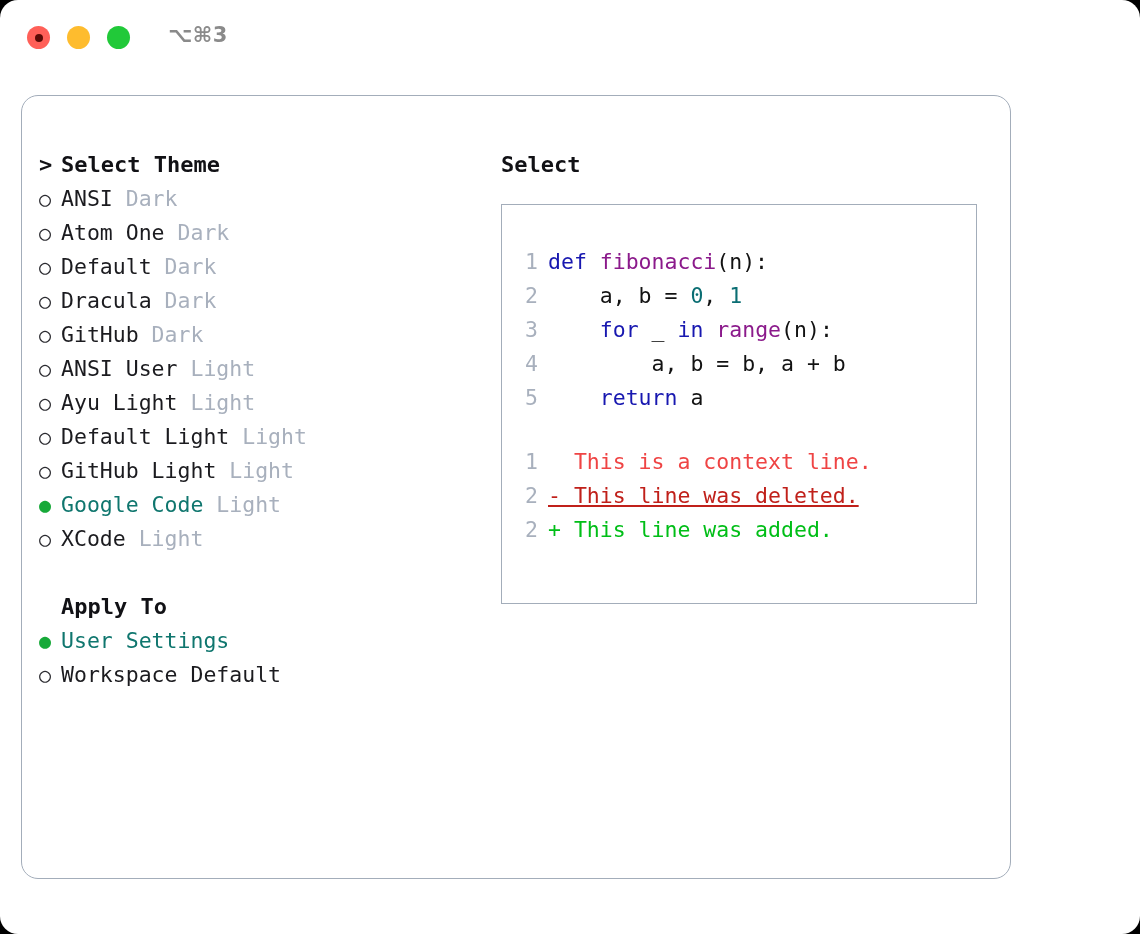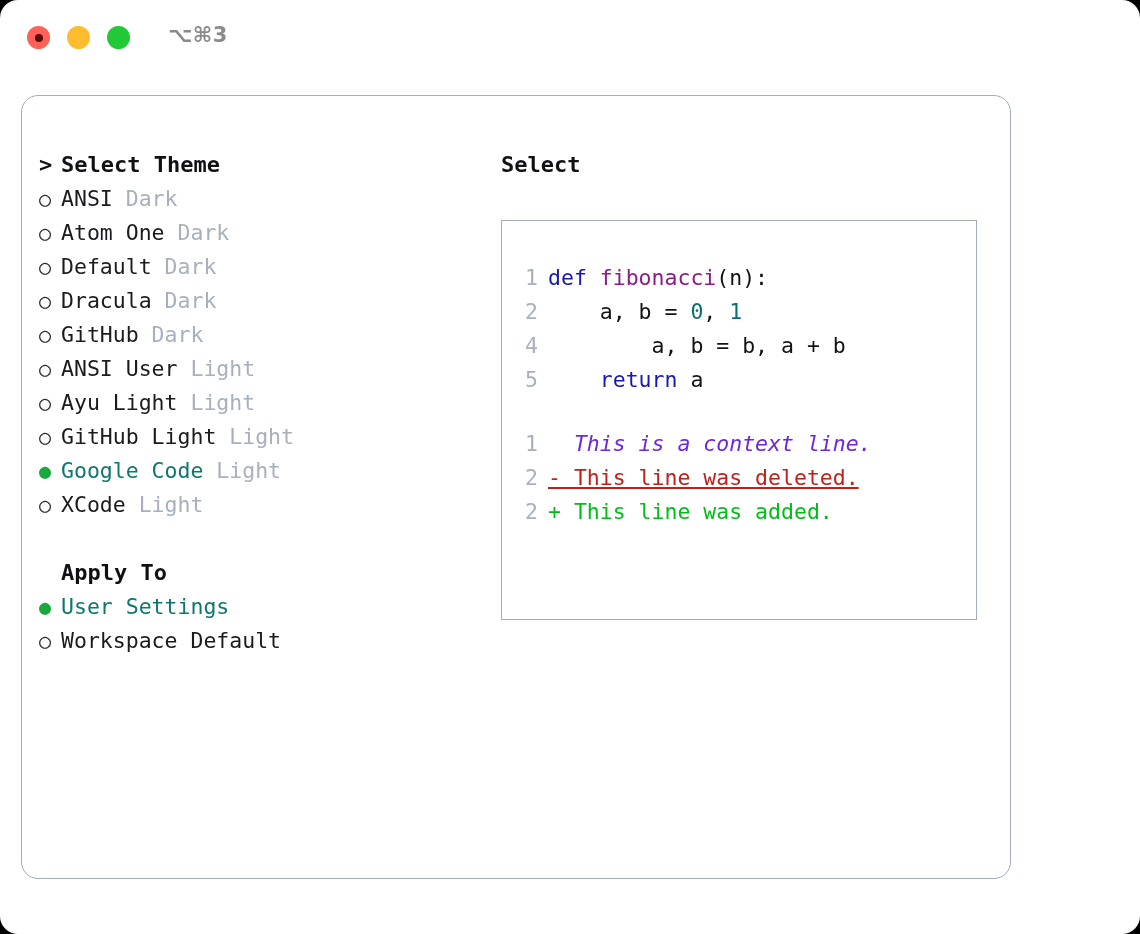--- a/index.html
+++ b/index.html
@@ -157,21 +157,21 @@
     top: 52px;
     width: 490px;
   }
   .preview-title {
     font-size: 22px;
     font-weight: 700;
     color: #111115;
     line-height: 34px;
   }
   .preview-box {
-    margin-top: 38px;
+    margin-top: 22px;
     width: 476px;
     height: 400px;
     border: 1.6px solid #A3ADBA;
     box-sizing: border-box;
     background: #ffffff;
     position: relative;
   }
   .code {
     position: absolute;
     left: 12px;
@@ -188,21 +188,21 @@
     display: inline-block;
     width: 24px;
     text-align: right;
     color: #A8B0BD;
     margin-right: 10px;
   }
   .kw   { color: #1818B0; }
   .fn   { color: #8B1A8B; }
   .num  { color: #0B6E73; }
   .pln  { color: #121212; }
-  .ctx  { color: #6d28d9; font-style: italic; }
+  .ctx  { color: #ef4444; }
   .del  { color: #C0201A; text-decoration: underline; }
   .add  { color: #00BE17; }
   .gap  { height: 30px; }
 </style>
 </head>
 <body>
 
 <div class="window">
 
   <div class="titlebar">
@@ -224,20 +224,21 @@
         </div>
 
         <div id="theme-rows">
             <div class="row"><span class="bullet bullet-hollow">○</span><span>ANSI </span><span class="tag">Dark</span></div>
             <div class="row"><span class="bullet bullet-hollow">○</span><span>Atom One </span><span class="tag">Dark</span></div>
             <div class="row"><span class="bullet bullet-hollow">○</span><span>Default </span><span class="tag">Dark</span></div>
             <div class="row"><span class="bullet bullet-hollow">○</span><span>Dracula </span><span class="tag">Dark</span></div>
             <div class="row"><span class="bullet bullet-hollow">○</span><span>GitHub </span><span class="tag">Dark</span></div>
             <div class="row"><span class="bullet bullet-hollow">○</span><span>ANSI User </span><span class="tag">Light</span></div>
             <div class="row"><span class="bullet bullet-hollow">○</span><span>Ayu Light </span><span class="tag">Light</span></div>
+            <div class="row"><span class="bullet bullet-hollow">○</span><span>Default Light </span><span class="tag">Light</span></div>
             <div class="row"><span class="bullet bullet-hollow">○</span><span>GitHub Light </span><span class="tag">Light</span></div>
             <div class="row"><span class="bullet bullet-filled">●</span><span class="sel-green">Google Code </span><span class="tag">Light</span></div>
             <div class="row"><span class="bullet bullet-hollow">○</span><span>XCode </span><span class="tag">Light</span></div>
           </div>
 
         <div class="spacer-row"></div>
 
         <div class="row section-head">
           <span class="caret"></span><span>Apply To</span>
         </div>
@@ -250,20 +251,21 @@
 
 
       <div class="right-col">
         <div class="preview-title">Select</div>
 
         <div class="preview-box">
           <div class="code">
             <div id="code-rows">
                 <div class="cline"><span class="ln">1</span><span class="kw">def </span><span class="fn">fibonacci</span><span class="pln">(n):</span></div>
                 <div class="cline"><span class="ln">2</span><span class="pln">    a, b = </span><span class="num">0</span><span class="pln">, </span><span class="num">1</span></div>
+                <div class="cline"><span class="ln">3</span><span class="pln">    </span><span class="kw">for</span><span class="pln"> _ </span><span class="kw">in</span><span class="pln"> </span><span class="fn">range</span><span class="pln">(n):</span></div>
                 <div class="cline"><span class="ln">4</span><span class="pln">        a, b = b, a + b</span></div>
                 <div class="cline"><span class="ln">5</span><span class="pln">    </span><span class="kw">return</span><span class="pln"> a</span></div>
               </div>
             <div class="gap"></div>
             <div id="diff-rows">
                 <div class="cline"><span class="ln">1</span><span class="ctx">  This is a context line.</span></div>
                 <div class="cline"><span class="ln">2</span><span class="del">- This line was deleted.</span></div>
                 <div class="cline"><span class="ln">2</span><span class="add">+ This line was added.</span></div>
               </div>
           </div>

